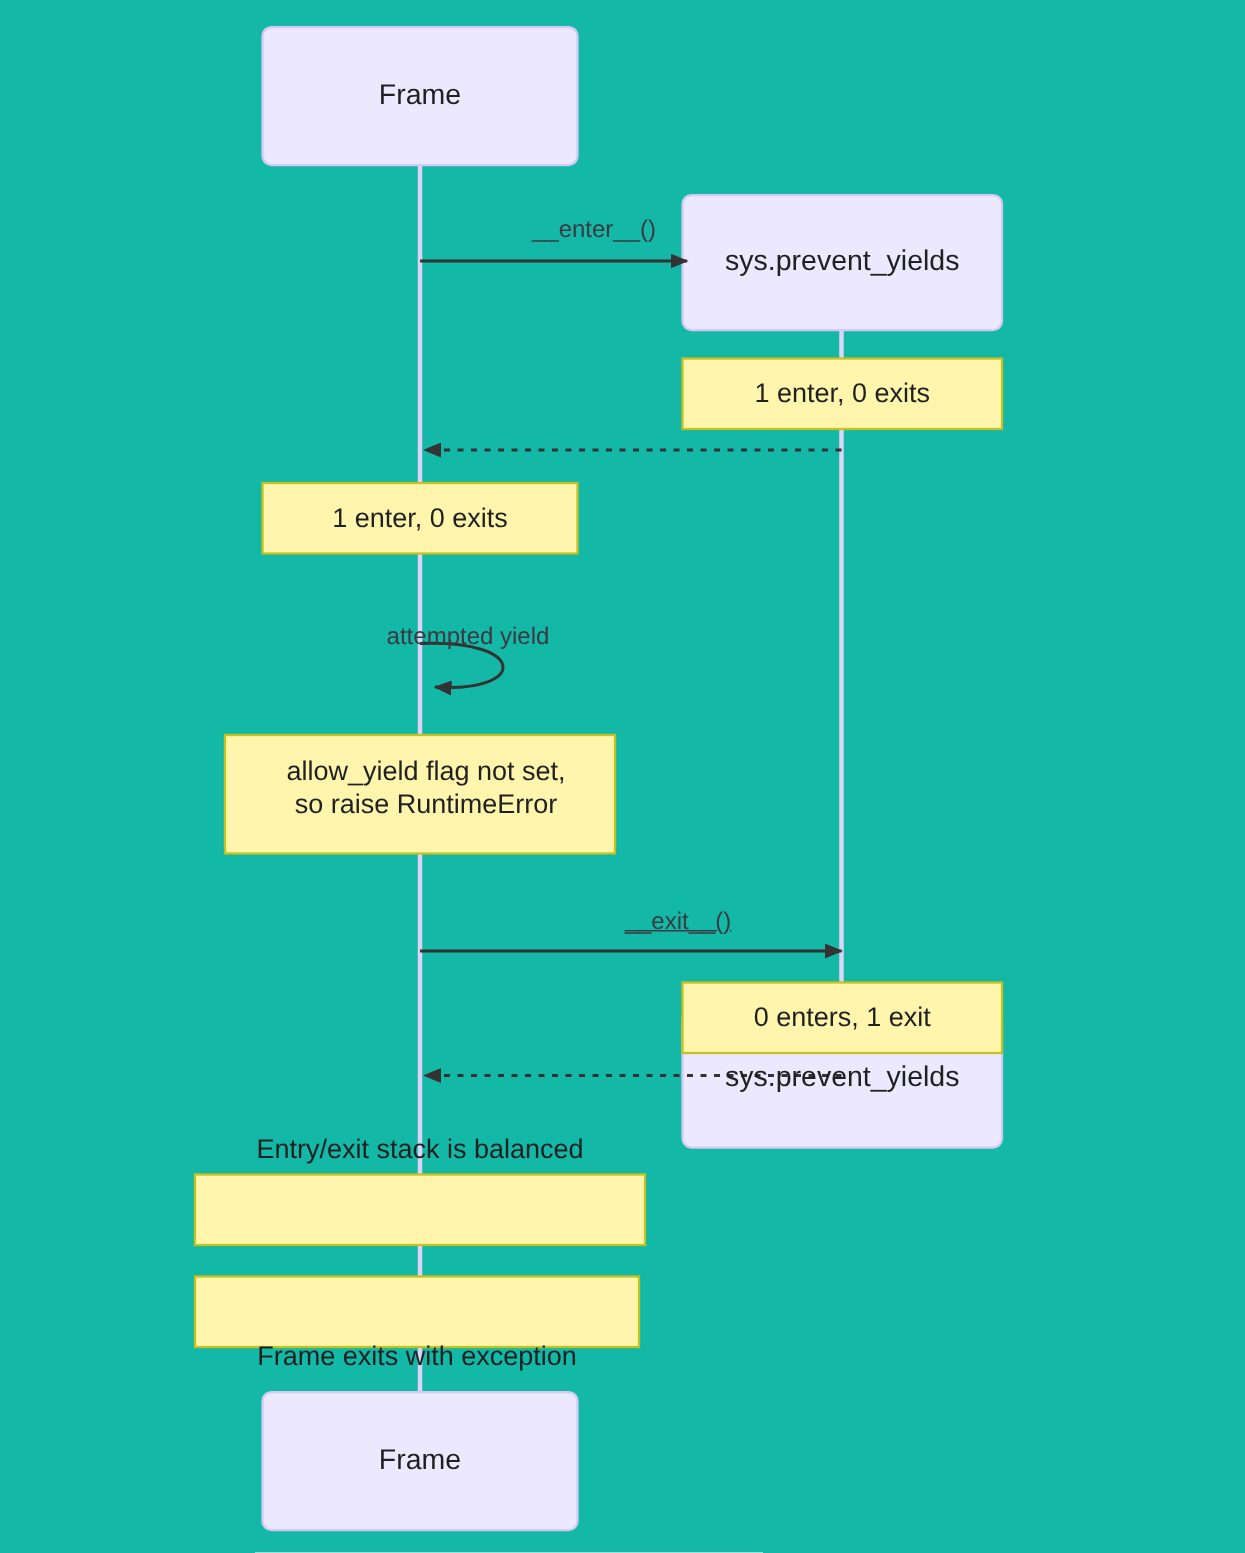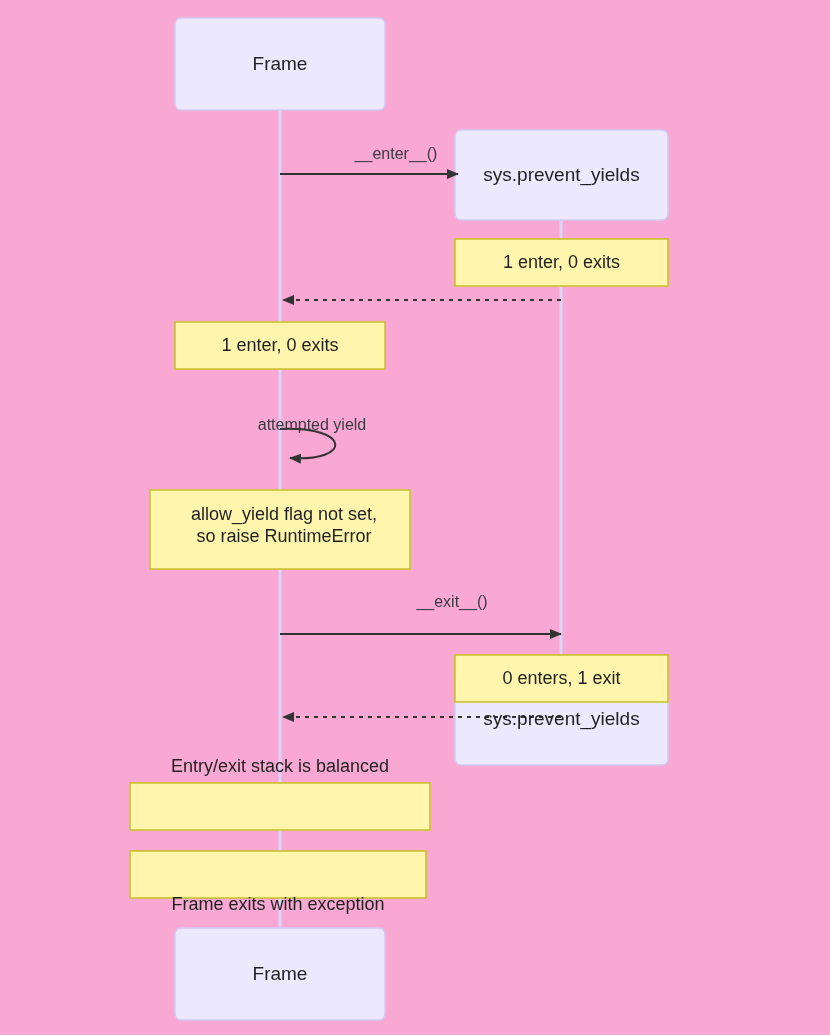--- a/index.html
+++ b/index.html
@@ -44,21 +44,21 @@
   }
   .msg-label {
     font-size: 16px;
     color: #3a3a42;
     margin-left: 32px;
   }
 </style>
 </head>
 <body>
 
-<div id="diagram-root" style="background: #f9a8d4;">
+<div id="diagram-root" style="background: #14b8a6;">
 
   <svg id="svg-layer" viewBox="0 0 830 1035" xmlns="http://www.w3.org/2000/svg">
     <defs>
       <marker id="arrow-filled-right" markerWidth="12" markerHeight="10" refX="11" refY="5" orient="auto" markerUnits="userSpaceOnUse">
         <path d="M0,0 L12,5 L0,10 z" fill="#333333"></path>
       </marker>
       <marker id="arrow-filled-left" markerWidth="12" markerHeight="10" refX="11" refY="5" orient="auto" markerUnits="userSpaceOnUse">
         <path d="M0,0 L12,5 L0,10 z" fill="#333333"></path>
       </marker>
     </defs>
@@ -90,21 +90,21 @@
       </g>
   </svg>
 
   <div id="labels-layer">
       <div class="node-label participant-label" style="left: 175px; top: 18px; width: 210px; height: 92px;">Frame</div>
       <div class="node-label participant-label" style="left: 175px; top: 928px; width: 210px; height: 92px;">Frame</div>
       <div class="node-label participant-label" style="left: 455px; top: 130px; width: 213px; height: 90px;">sys.prevent_yields</div>
       <div class="node-label participant-label" style="left: 455px; top: 673px; width: 213px; height: 92px;">sys.prevent_yields</div>
       <div class="node-label msg-label" style="left: 214px; top: 141px; width: 300px; height: 26px;">__enter__()</div>
       <div class="node-label msg-label" style="left: 130px; top: 412px; width: 300px; height: 26px;">attempted yield</div>
-      <div class="node-label msg-label" style="left: 270px; top: 589px; width: 300px; height: 26px;">__exit__()</div>
+      <div class="node-label msg-label" style="left: 270px; top: 602px; width: 300px; height: 26px; text-decoration: underline;">__exit__()</div>
       <div class="node-label note-label" style="left: 455px; top: 239px; width: 213px; height: 47px;">1 enter, 0 exits</div>
       <div class="node-label note-label" style="left: 175px; top: 322px; width: 210px; height: 47px;">1 enter, 0 exits</div>
       <div class="node-label note-label" style="left: 154px; top: 490px; width: 260px; height: 70px;">allow_yield flag not set,
 so raise RuntimeError</div>
       <div class="node-label note-label" style="left: 455px; top: 655px; width: 213px; height: 47px; text-align: right;">0 enters, 1 exit</div>
       <div class="node-label note-label" style="left: 130px; top: 743px; width: 300px; height: 47px;">Entry/exit stack is balanced</div>
       <div class="node-label note-label" style="left: 130px; top: 881px; width: 296px; height: 47px;">Frame exits with exception</div>
     </div>
 
 </div>

